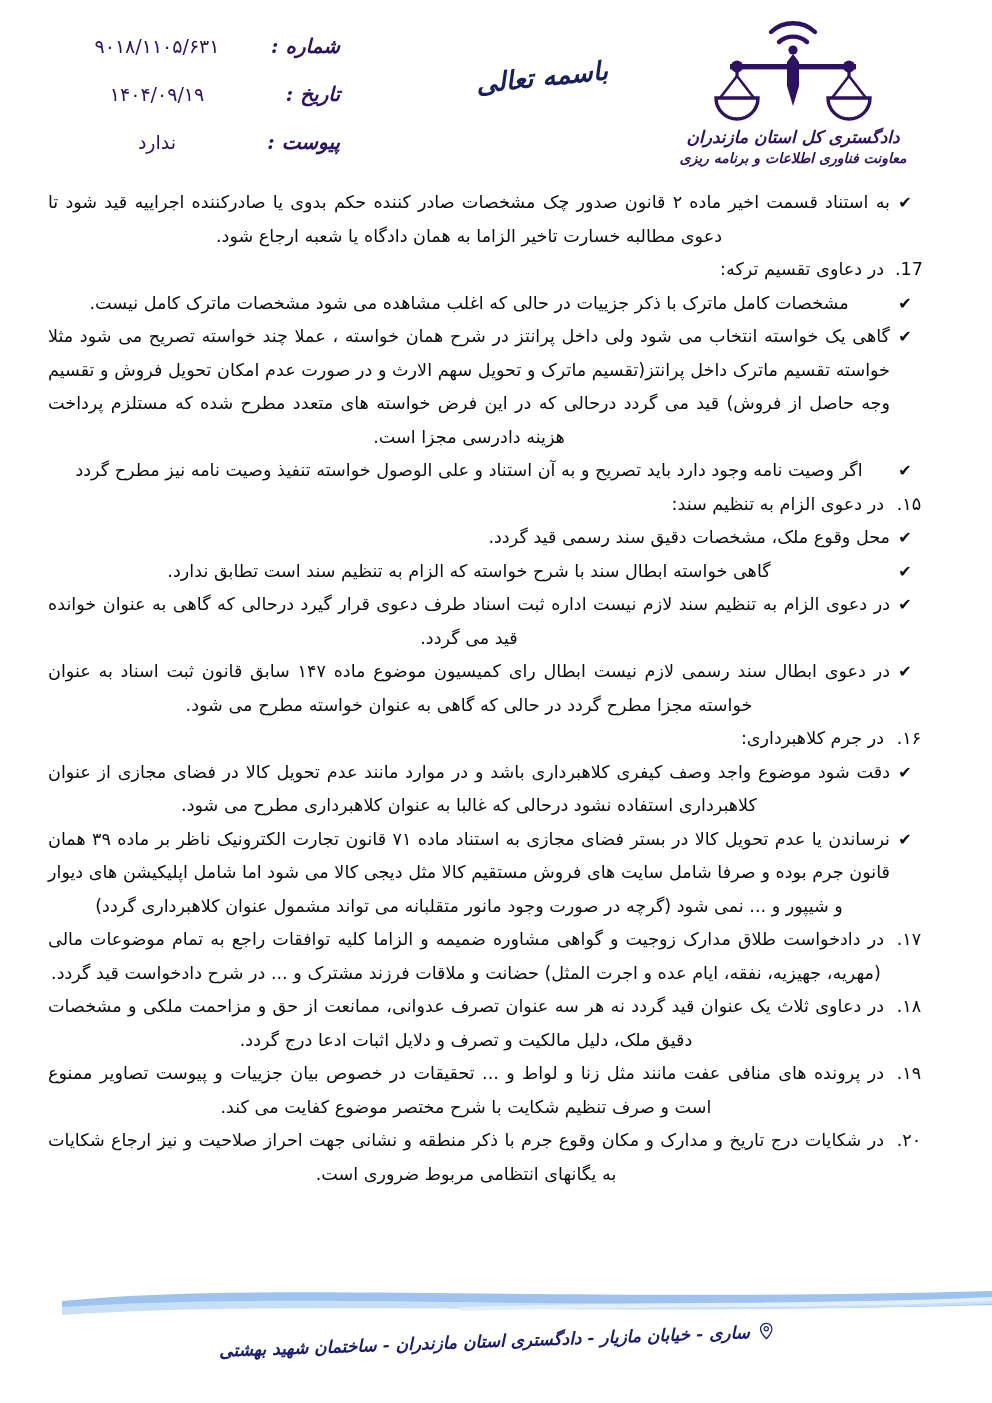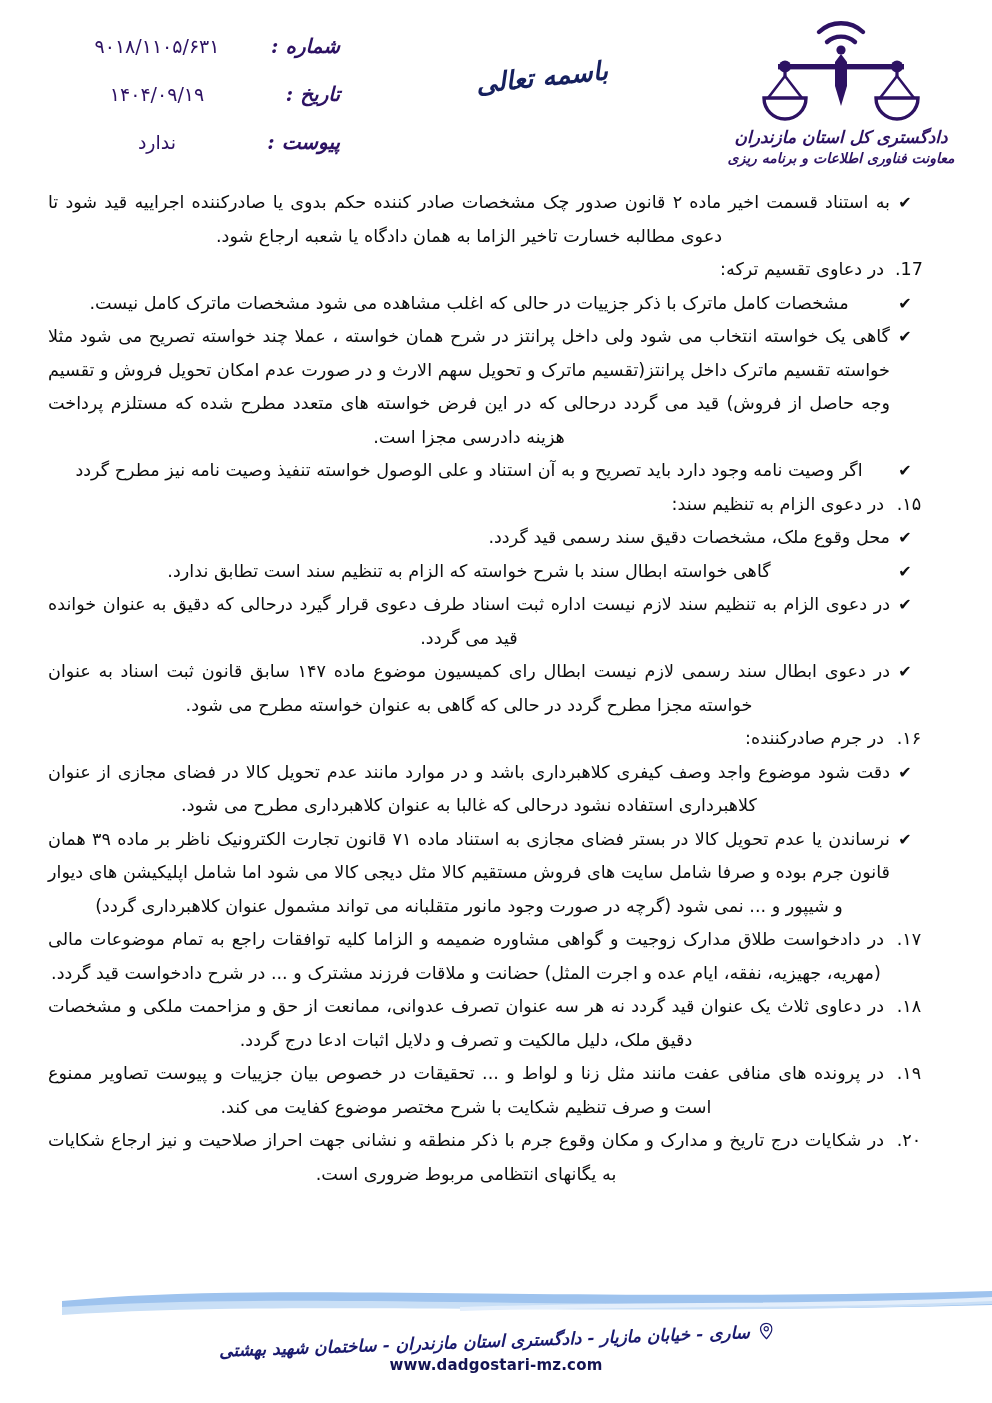--- a/index.html
+++ b/index.html
@@ -72,21 +72,21 @@
     font-style: italic;
     font-weight: bold;
     transform: rotate(-6deg);
     white-space: nowrap;
   }
 
   
   .logo-block {
     position: absolute;
     top: 10px;
-    left: 716px;
+    left: 668px;
     width: 250px;
     text-align: center;
   }
   .logo-mark {
     display: block;
     margin: 0 auto;
   }
   .logo-line {
     color: #2d1263;
     font-family: "DejaVu Serif", "Liberation Serif", serif;
@@ -268,29 +268,29 @@
       <div class="item item-check">
         <span class="marker marker-check">✔</span>
         <span class="item-text tight">محل وقوع ملک، مشخصات دقیق سند رسمی قید گردد.</span>
       </div>
       <div class="item item-check">
         <span class="marker marker-check">✔</span>
         <span class="item-text">گاهی خواسته ابطال سند با شرح خواسته که الزام به تنظیم سند است تطابق ندارد.</span>
       </div>
       <div class="item item-check">
         <span class="marker marker-check">✔</span>
-        <span class="item-text">در دعوی الزام به تنظیم سند لازم نیست اداره ثبت اسناد طرف دعوی قرار گیرد درحالی که دقیق به عنوان خوانده قید می گردد.</span>
+        <span class="item-text">در دعوی الزام به تنظیم سند لازم نیست اداره ثبت اسناد طرف دعوی قرار گیرد درحالی که گاهی به عنوان خوانده قید می گردد.</span>
       </div>
       <div class="item item-check">
         <span class="marker marker-check">✔</span>
         <span class="item-text">در دعوی ابطال سند رسمی لازم نیست ابطال رای کمیسیون موضوع ماده ۱۴۷ سابق قانون ثبت اسناد به عنوان خواسته مجزا مطرح گردد در حالی که گاهی به عنوان خواسته مطرح می شود.</span>
       </div>
       <div class="item item-numbered">
         <span class="marker marker-num">۱۶.</span>
-        <span class="item-text tight">در جرم صادرکننده:</span>
+        <span class="item-text tight">در جرم کلاهبرداری:</span>
       </div>
       <div class="item item-check">
         <span class="marker marker-check">✔</span>
         <span class="item-text">دقت شود موضوع واجد وصف کیفری کلاهبرداری باشد و در موارد مانند عدم تحویل کالا در فضای مجازی از عنوان کلاهبرداری استفاده نشود درحالی که غالبا به عنوان کلاهبرداری مطرح می شود.</span>
       </div>
       <div class="item item-check">
         <span class="marker marker-check">✔</span>
         <span class="item-text">نرساندن یا عدم تحویل کالا در بستر فضای مجازی به استناد ماده ۷۱ قانون تجارت الکترونیک ناظر بر ماده ۳۹ همان قانون جرم بوده و صرفا شامل سایت های فروش مستقیم کالا مثل دیجی کالا می شود اما شامل اپلیکیشن های دیوار و شیپور و ... نمی شود (گرچه در صورت وجود مانور متقلبانه می تواند مشمول عنوان کلاهبرداری گردد)</span>
       </div>
       <div class="item item-numbered">
@@ -321,17 +321,16 @@
     <div class="footer-text">
       <div class="footer-address">
         <span class="pin-icon">
           <svg width="13" height="17" viewBox="0 0 13 17">
             <path d="M6.5 0.8 C3.2 0.8 0.8 3.2 0.8 6.3 C0.8 10.4 6.5 16.2 6.5 16.2 C6.5 16.2 12.2 10.4 12.2 6.3 C12.2 3.2 9.8 0.8 6.5 0.8 Z" fill="none" stroke="#1a1a6e" stroke-width="1.3"></path>
             <circle cx="6.5" cy="6.2" r="2.1" fill="none" stroke="#1a1a6e" stroke-width="1.2"></circle>
           </svg>
         </span>
         <span>ساری - خیابان مازیار - دادگستری استان مازندران - ساختمان شهید بهشتی</span>
       </div>
-      <div class="footer-url">www.dadgostari-mz.com</div>
     </div>
   </div>
 
 </div>
 
 </body></html>

